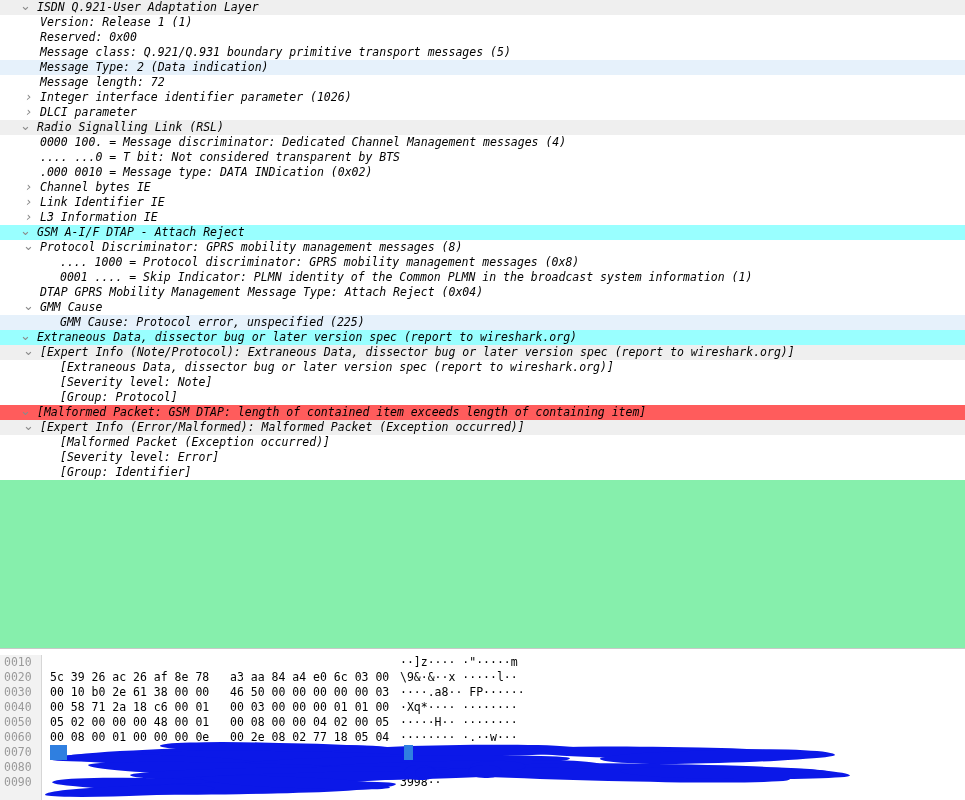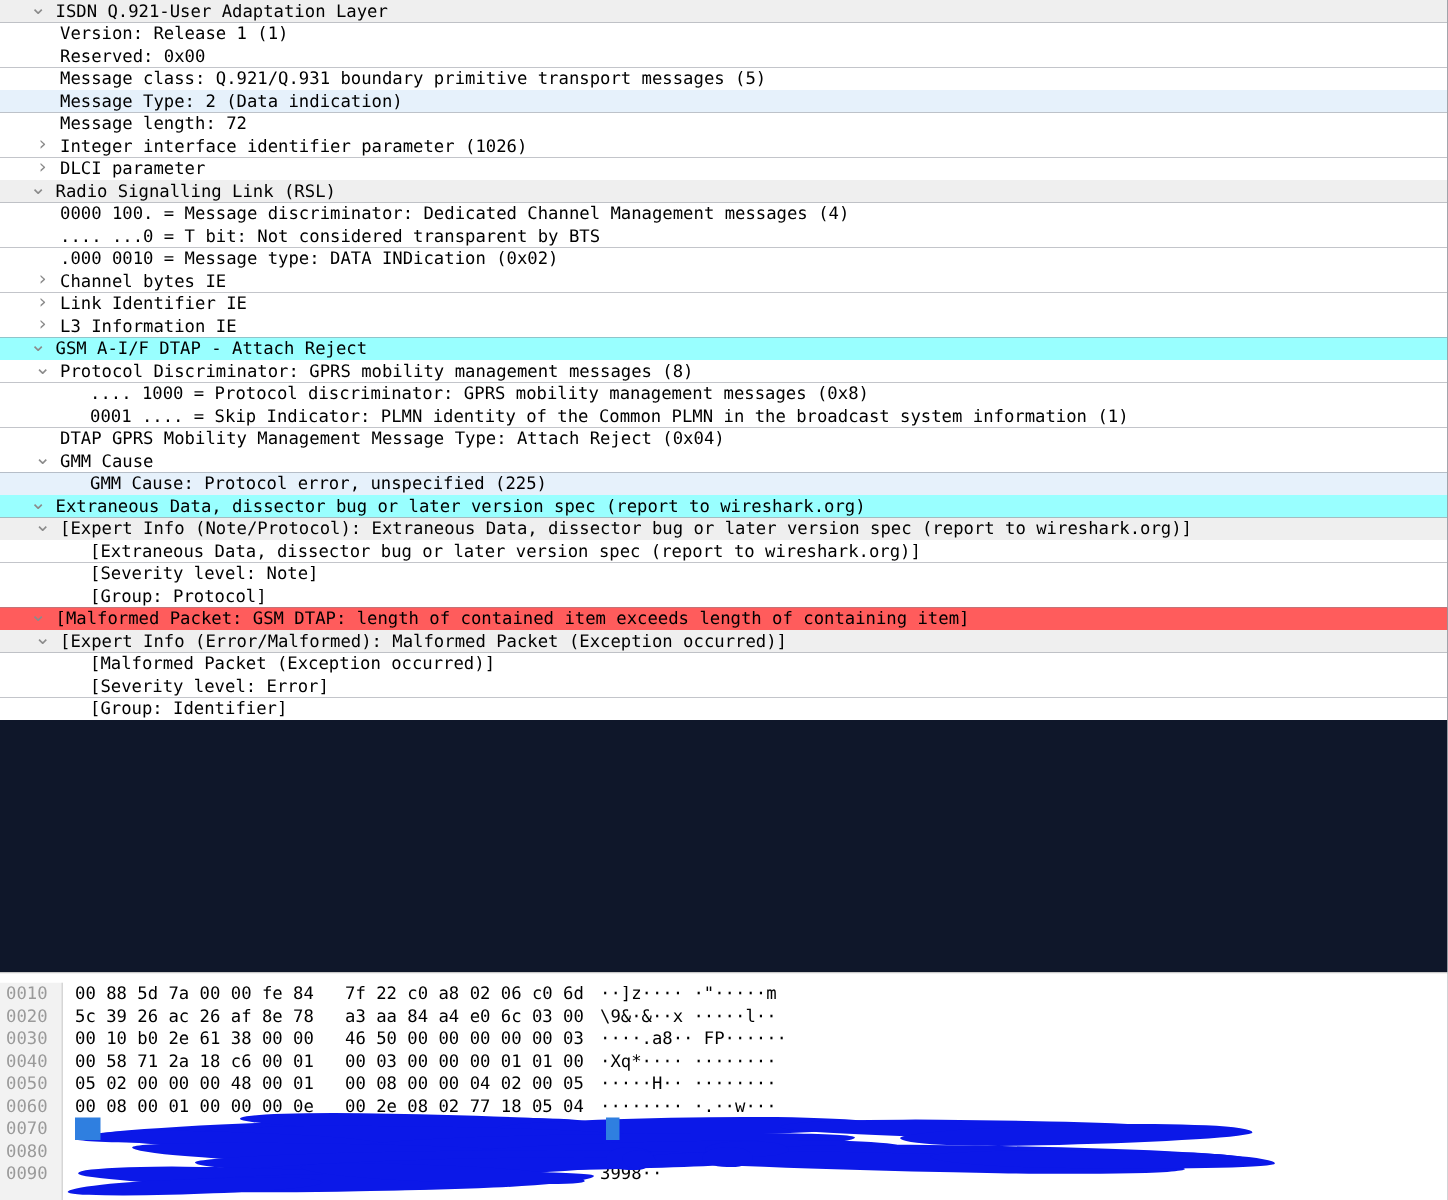--- a/index.html
+++ b/index.html
@@ -15,22 +15,23 @@
     font-size: 11.5px;
     color: #000000;
     -webkit-font-smoothing: none;
   }
 
   
   #detail-pane {
     position: relative;
     width: 965px;
     height: 648px;
-    background: #0f172a;
+    background: #86efac;
     overflow: hidden;
+    font-style: italic;
   }
 
   .row {
     position: relative;
     height: 15px;
     line-height: 15px;
     white-space: nowrap;
     background: #ffffff;
   }
   .row.bg-grey    { background: #efefef; }
@@ -252,21 +253,21 @@
     <div class="row d2 ">
       <span class="label">[Group: Identifier]</span>
     </div>
   </div>
 
 <div id="pane-divider"></div>
 <div id="divider-gap"></div>
 
 <div id="hex-pane">
   <div id="hex-gutter"></div>
-<div class="hexrow"><span class="hex-off">0010</span><span class="hex-bytes">00 88 5d 7a 00 00 fe 84   7f 22 c0 a8 02 06 c0 6d</span><span class="hex-ascii">··]z···· ·"·····m</span></div>
+<div class="hexrow"><span class="hex-off">0010</span><span class="hex-ascii">··]z···· ·"·····m</span></div>
     <div class="hexrow"><span class="hex-off">0020</span><span class="hex-bytes">5c 39 26 ac 26 af 8e 78   a3 aa 84 a4 e0 6c 03 00</span><span class="hex-ascii">\9&amp;·&amp;··x ·····l··</span></div>
     <div class="hexrow"><span class="hex-off">0030</span><span class="hex-bytes">00 10 b0 2e 61 38 00 00   46 50 00 00 00 00 00 03</span><span class="hex-ascii">····.a8·· FP······</span></div>
     <div class="hexrow"><span class="hex-off">0040</span><span class="hex-bytes">00 58 71 2a 18 c6 00 01   00 03 00 00 00 01 01 00</span><span class="hex-ascii">·Xq*···· ········</span></div>
     <div class="hexrow"><span class="hex-off">0050</span><span class="hex-bytes">05 02 00 00 00 48 00 01   00 08 00 00 04 02 00 05</span><span class="hex-ascii">·····H·· ········</span></div>
     <div class="hexrow"><span class="hex-off">0060</span><span class="hex-bytes">00 08 00 01 00 00 00 0e   00 2e 08 02 77 18 05 04</span><span class="hex-ascii">········ ·.··w···</span></div>
     <div class="hexrow"><span class="hex-off">0070</span><span class="hex-bytes"></span><span class="hex-ascii">········ ·l·!·</span></div>
     <div class="hexrow"><span class="hex-off">0080</span><span class="hex-bytes"></span><span class="hex-ascii">0091p ·7·33</span></div>
     <div class="hexrow"><span class="hex-off">0090</span><span class="hex-bytes"></span><span class="hex-ascii">3998··</span></div>
     <div class="redact r1" style="left: 50px; top: 92px; width: 345px; height: 13px; background: rgb(11, 24, 232); transform: rotate(-1.6deg);"></div>
     <div class="redact r2" style="left: 160px; top: 88px; width: 250px; height: 11px; background: rgb(11, 24, 232); transform: rotate(1.2deg);"></div>

